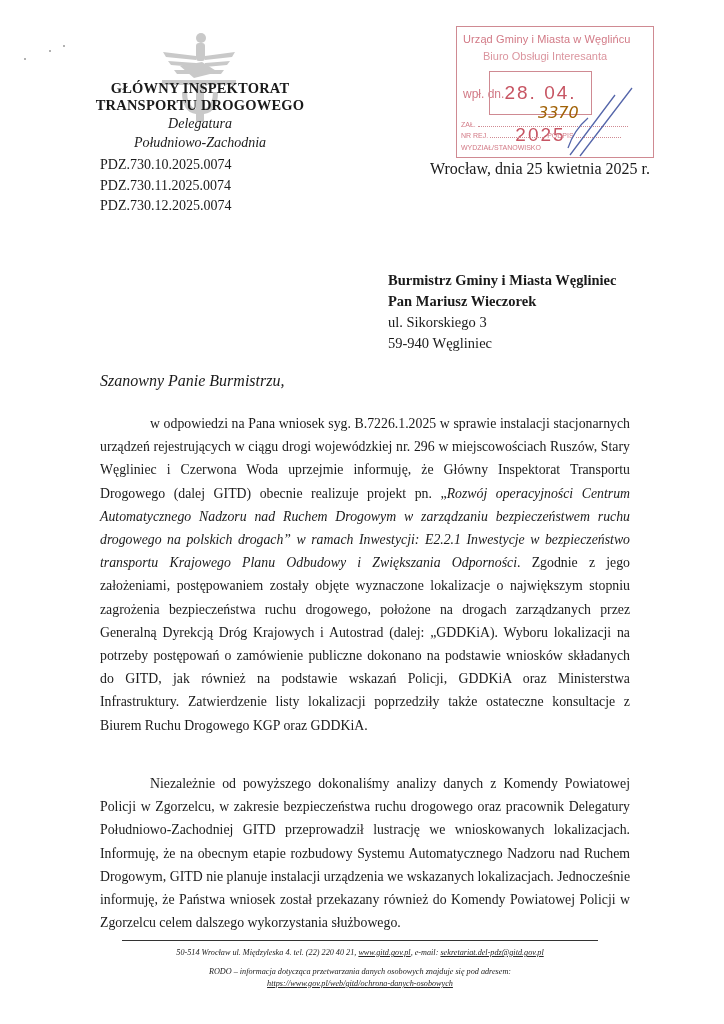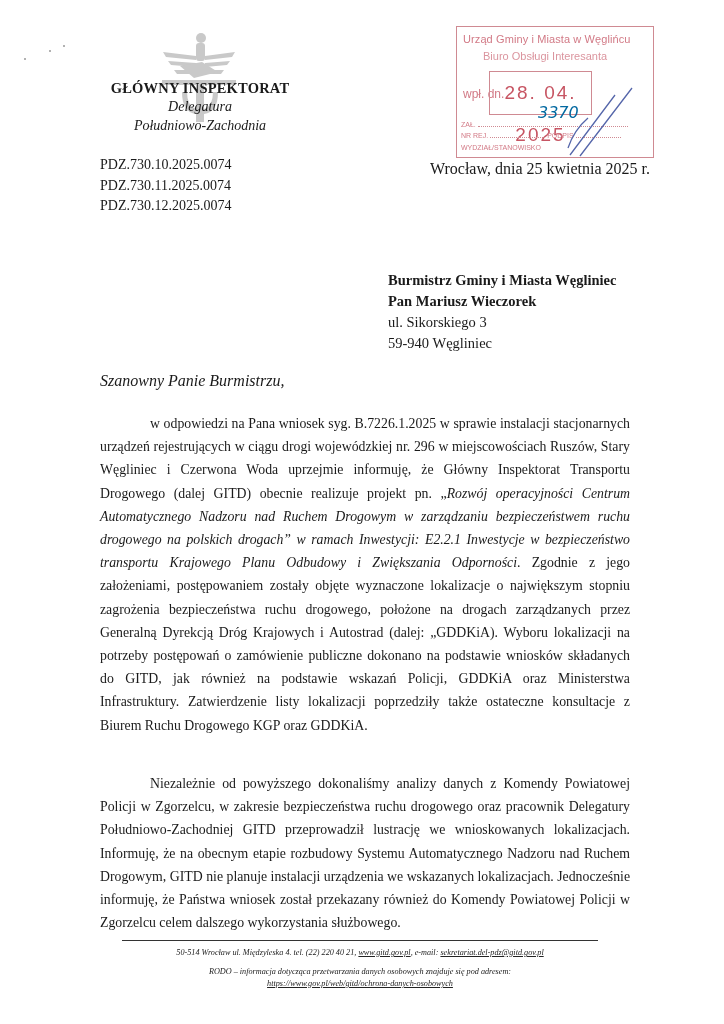--- a/index.html
+++ b/index.html
@@ -15,21 +15,21 @@
   .stamp { left: 456px; top: 26px; width: 196px; height: 130px; border: 1.5px solid #cf8a92;
            color: #d27a86; font-family: "Liberation Sans", "DejaVu Sans", sans-serif; }
   .stamp .s1 { position: absolute; left: 6px; top: 6px; font-size: 11px; letter-spacing: 0.1px; white-space: nowrap; }
   .stamp .s2 { position: absolute; left: 26px; top: 23px; font-size: 11px; white-space: nowrap; opacity: 0.8; }
   .stamp .wpl { position: absolute; left: 6px; top: 60px; font-size: 12px; }
   .stamp .datebox { position: absolute; left: 32px; top: 44px; width: 101px; height: 42px; border: 1.2px solid #cf8a92;
                     font-size: 19px; letter-spacing: 2px; text-align: center; line-height: 42px;
                     font-family: Liberation Sans, sans-serif; color: #c75563; }
   .stamp .line { position: absolute; font-size: 7px; white-space: nowrap; }
   .stamp .dots { border-bottom: 1px dotted #cf8a92; display: inline-block; }
-  .hand-num { left: 538px; top: 103px; font-family: "DejaVu Sans", sans-serif; font-style: italic; font-size: 16px; color: #0369a1; }
+  .hand-num { left: 538px; top: 103px; font-family: "DejaVu Sans", sans-serif; font-style: italic; font-size: 16px; color: #a16207; }
   .signature { left: 540px; top: 70px; width: 110px; height: 90px; }
   .recipient { left: 388px; top: 244px; font-size: 14.5px; line-height: 21px; margin-top: 26px; }
   .recipient .b { font-weight: bold; }
   .salutation { left: 100px; top: 372px; font-style: italic; font-size: 16px; }
   .para { left: 100px; width: 530px; font-size: 13.8px; line-height: 23.2px; text-align: justify; }
   .para .indent { display: inline-block; width: 50px; }
   .p1 { top: 412px; }
   .p2 { top: 740px; margin-top: 32px; }
   .footer-line { left: 122px; top: 940px; width: 476px; height: 0; border-top: 1.4px solid #333; }
   .footer { left: 110px; width: 500px; text-align: center; font-style: italic; font-size: 8.2px; color: #222; }
@@ -59,20 +59,21 @@
     <path d="M22 34 L44 30 L60 40 L36 46 Z"></path>
     <rect x="4" y="48" width="74" height="5"></rect>
     <rect x="38" y="53" width="8" height="37"></rect>
     <path d="M24 60 Q24 80 38 82 L38 77 Q29 74 29 60 Z"></path>
     <path d="M60 60 Q60 80 46 82 L46 77 Q55 74 55 60 Z"></path>
   </g>
 </svg>
 
 <div class="abs header-block">
   <div class="org">GŁÓWNY INSPEKTORAT</div>
+  <div class="org">TRANSPORTU DROGOWEGO</div>
   <div class="deleg">Delegatura</div>
   <div class="deleg">Południowo-Zachodnia</div>
 </div>
 
 <div class="abs refs">
   <div>PDZ.730.10.2025.0074</div>
   <div>PDZ.730.11.2025.0074</div>
   <div>PDZ.730.12.2025.0074</div>
 </div>
 

